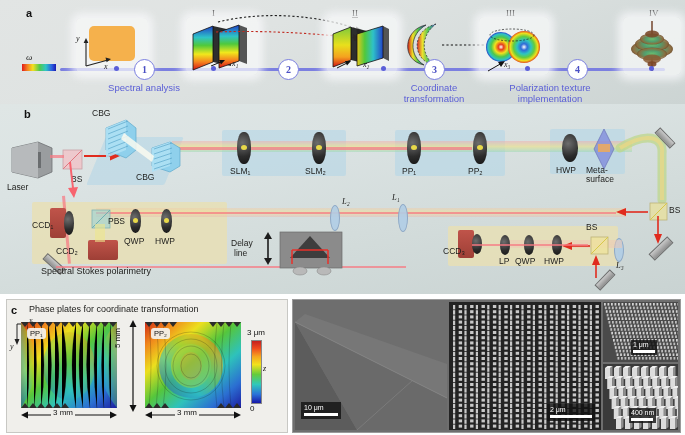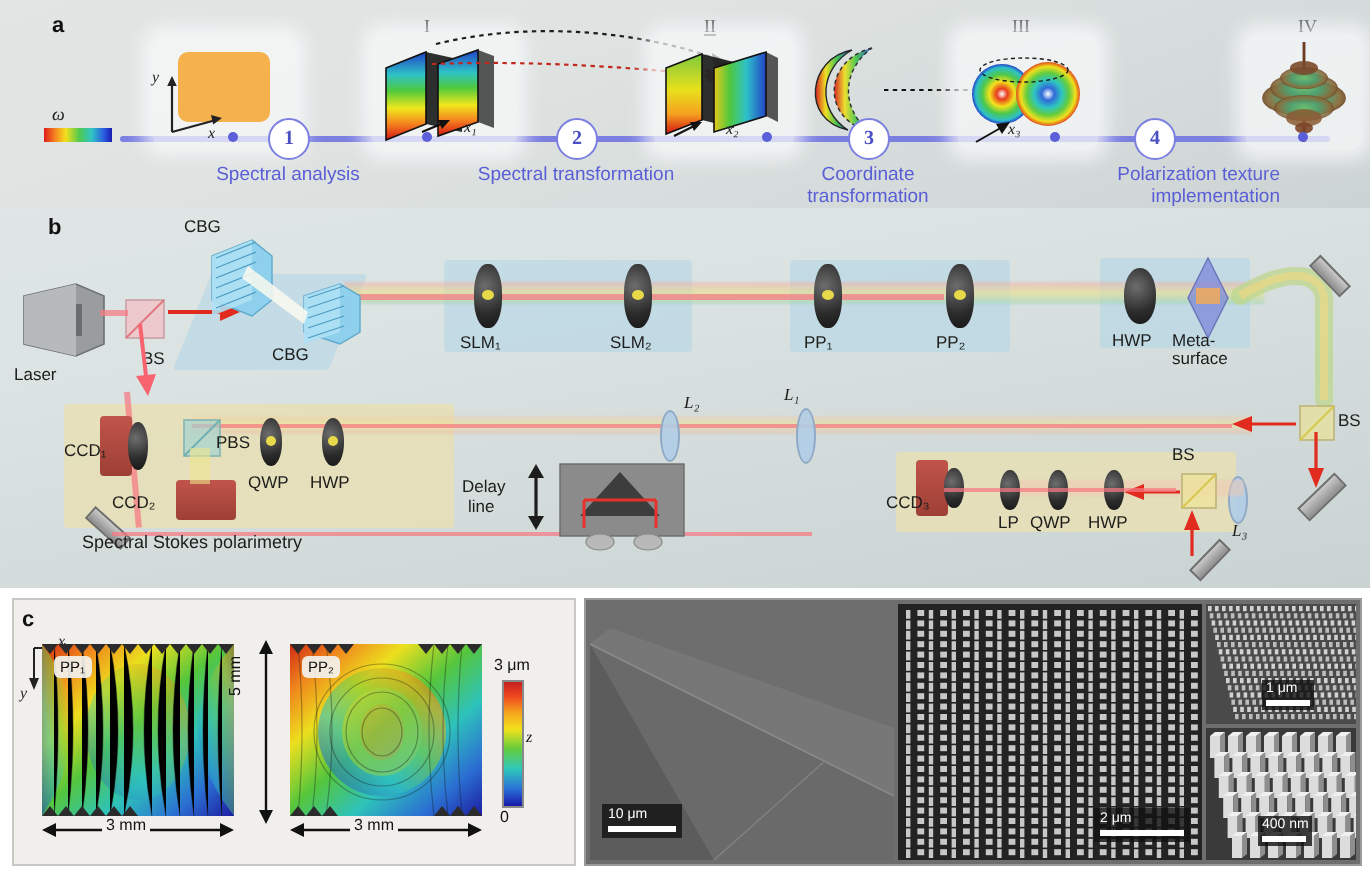--- a/index.html
+++ b/index.html
@@ -131,21 +131,20 @@
     <svg class="abs" style="left:212px;top:14px;" width="160" height="40">
       <path d="M6,8 C55,-4 110,2 148,16" stroke="#1c1c1c" stroke-width="1.1" fill="none" stroke-dasharray="2.2,2.2"></path>
       <polygon points="153,18 144,12.5 145,19.5" fill="#1c1c1c"></polygon>
     </svg>
     <svg class="abs" style="left:212px;top:26px;" width="160" height="28">
       <path d="M4,6 C55,4 110,8 144,12" stroke="#c0281e" stroke-width="1.1" fill="none" stroke-dasharray="2.2,2.2"></path>
       <polygon points="150,13 141,8 142,15" fill="#c0281e"></polygon>
     </svg>
 
     <div class="stepCirc" style="left:278px;top:59px;">2</div>
-    <div class="stepTxt" style="left:233px;top:82px;width:110px;">Spectral transformation</div>
 
     <div class="romanLbl" style="left:352px;top:8px;text-decoration:underline;">II</div>
     <div class="card" style="left:327px;top:17px;width:70px;height:58px;"></div>
     <svg class="spectrum3d" style="left:331px;top:24px;" width="62" height="48">
       <defs>
         <linearGradient id="sp2" x1="0" y1="0" x2="1" y2="0">
           <stop offset="0%" stop-color="#e8c81c"></stop>
             <stop offset="30%" stop-color="#50c83c"></stop>
           <stop offset="62%" stop-color="#2ec2c8"></stop>
             <stop offset="100%" stop-color="#2244c8"></stop>
@@ -213,21 +212,21 @@
       <ellipse cx="28" cy="9" rx="22" ry="6" fill="none" stroke="#1c1c1c" stroke-width="0.7" stroke-dasharray="2,1.6"></ellipse>
     </svg>
     <div class="axWrap" style="left:504px;top:60px;">x₃</div>
     <svg class="abs" style="left:486px;top:60px;" width="20" height="14">
       <line x1="2" y1="11" x2="16" y2="3" stroke="#111" stroke-width="1"></line>
       <polygon points="19,1 12,2 15,7" fill="#111"></polygon>
     </svg>
     <div class="nodeDot" style="left:525px;top:66px;"></div>
 
     <div class="stepCirc" style="left:567px;top:59px;">4</div>
-    <div class="stepTxt" style="left:516px;top:82px;width:124px;text-align:right;">Polarization texture implementation</div>
+    <div class="stepTxt" style="left:488px;top:82px;width:124px;">Polarization texture implementation</div>
 
     <div class="romanLbl" style="left:649px;top:8px;">IV</div>
     <div class="card" style="left:623px;top:17px;width:58px;height:58px;"></div>
     <svg class="spectrum3d" style="left:628px;top:19px;" width="48" height="54">
       <defs>
         <radialGradient id="pt1" cx="50%" cy="50%" r="55%">
           <stop offset="0%" stop-color="#6fc36f"></stop>
             <stop offset="45%" stop-color="#4f9f6f"></stop>
           <stop offset="80%" stop-color="#8a6b3c"></stop>
             <stop offset="100%" stop-color="#5c3a20"></stop>
@@ -446,20 +445,21 @@
 
     <div class="wp" style="left:552px;top:131px;width:10px;height:20px;border-radius:48%;"></div>
     <div class="optLabel" style="left:544px;top:152px;">HWP</div>
 
     <div class="beamRed" style="left:472px;top:140px;width:116px;height:2px;"></div>
 
   </div>
 
   <div id="panelC">
     <div class="plabel" style="left:4px;top:4px;">c</div>
+    <div class="ttl" style="left:22px;top:4px;">Phase plates for coordinate transformation</div>
 
     <svg class="abs" style="left:4px;top:18px;" width="28" height="32">
       <line x1="6" y1="6" x2="24" y2="6" stroke="#222" stroke-width="1"></line>
       <polygon points="27,6 21,3.5 21,8.5" fill="#222"></polygon>
       <line x1="6" y1="6" x2="6" y2="24" stroke="#222" stroke-width="1"></line>
       <polygon points="6,27 3.5,21 8.5,21" fill="#222"></polygon>
     </svg>
     <div class="abs" style="left:22px;top:16px;font-style:italic;font-size:8px;font-family:'Liberation Serif',serif;color:#222;">x</div>
     <div class="abs" style="left:3px;top:42px;font-style:italic;font-size:8px;font-family:'Liberation Serif',serif;color:#222;">y</div>
 

